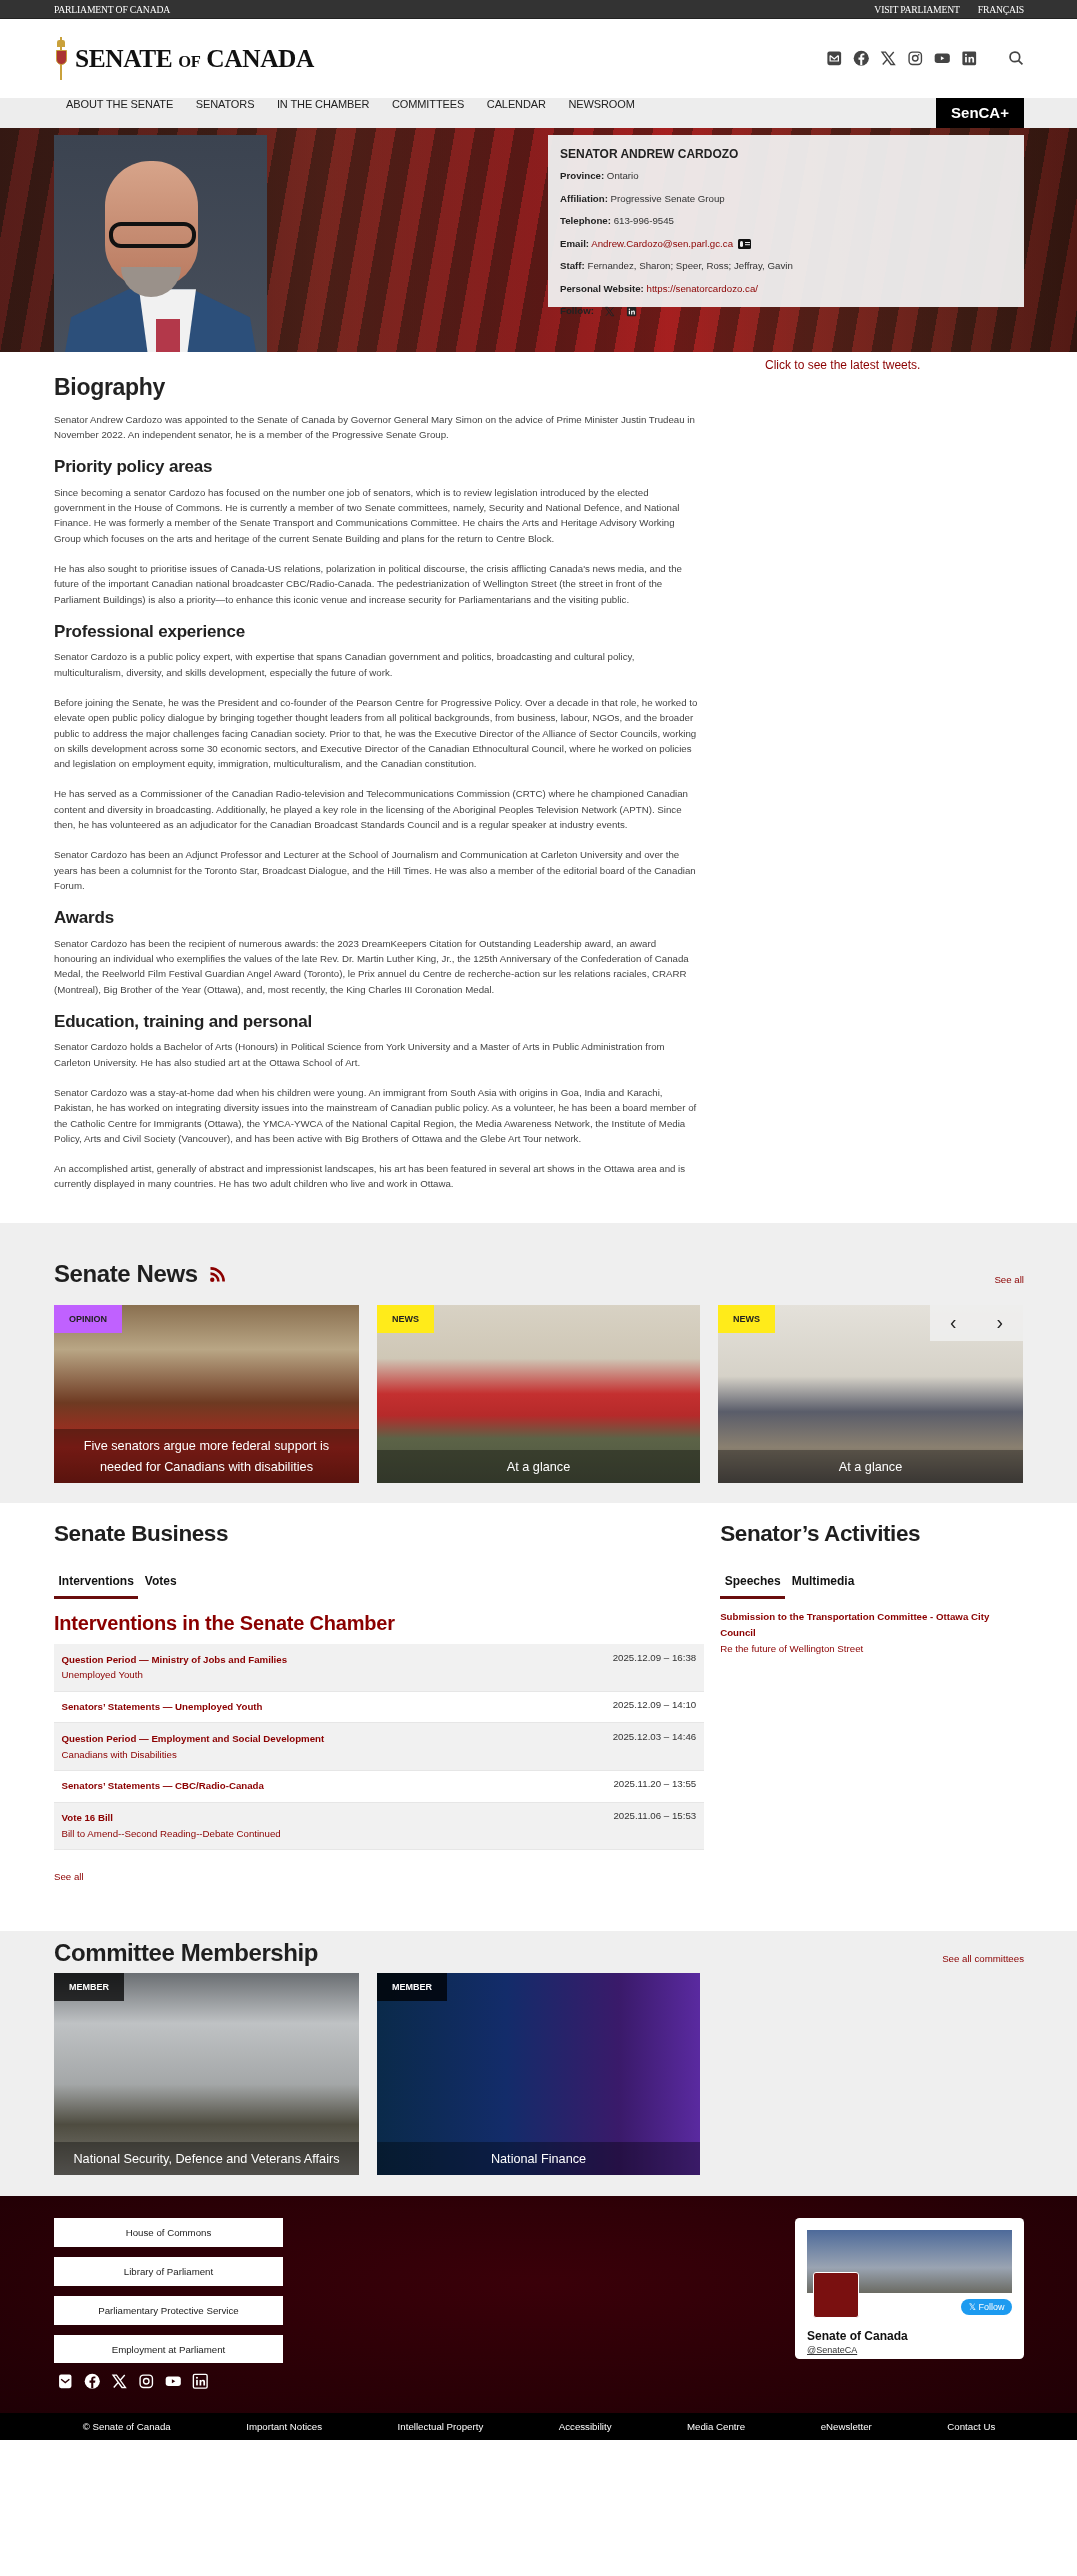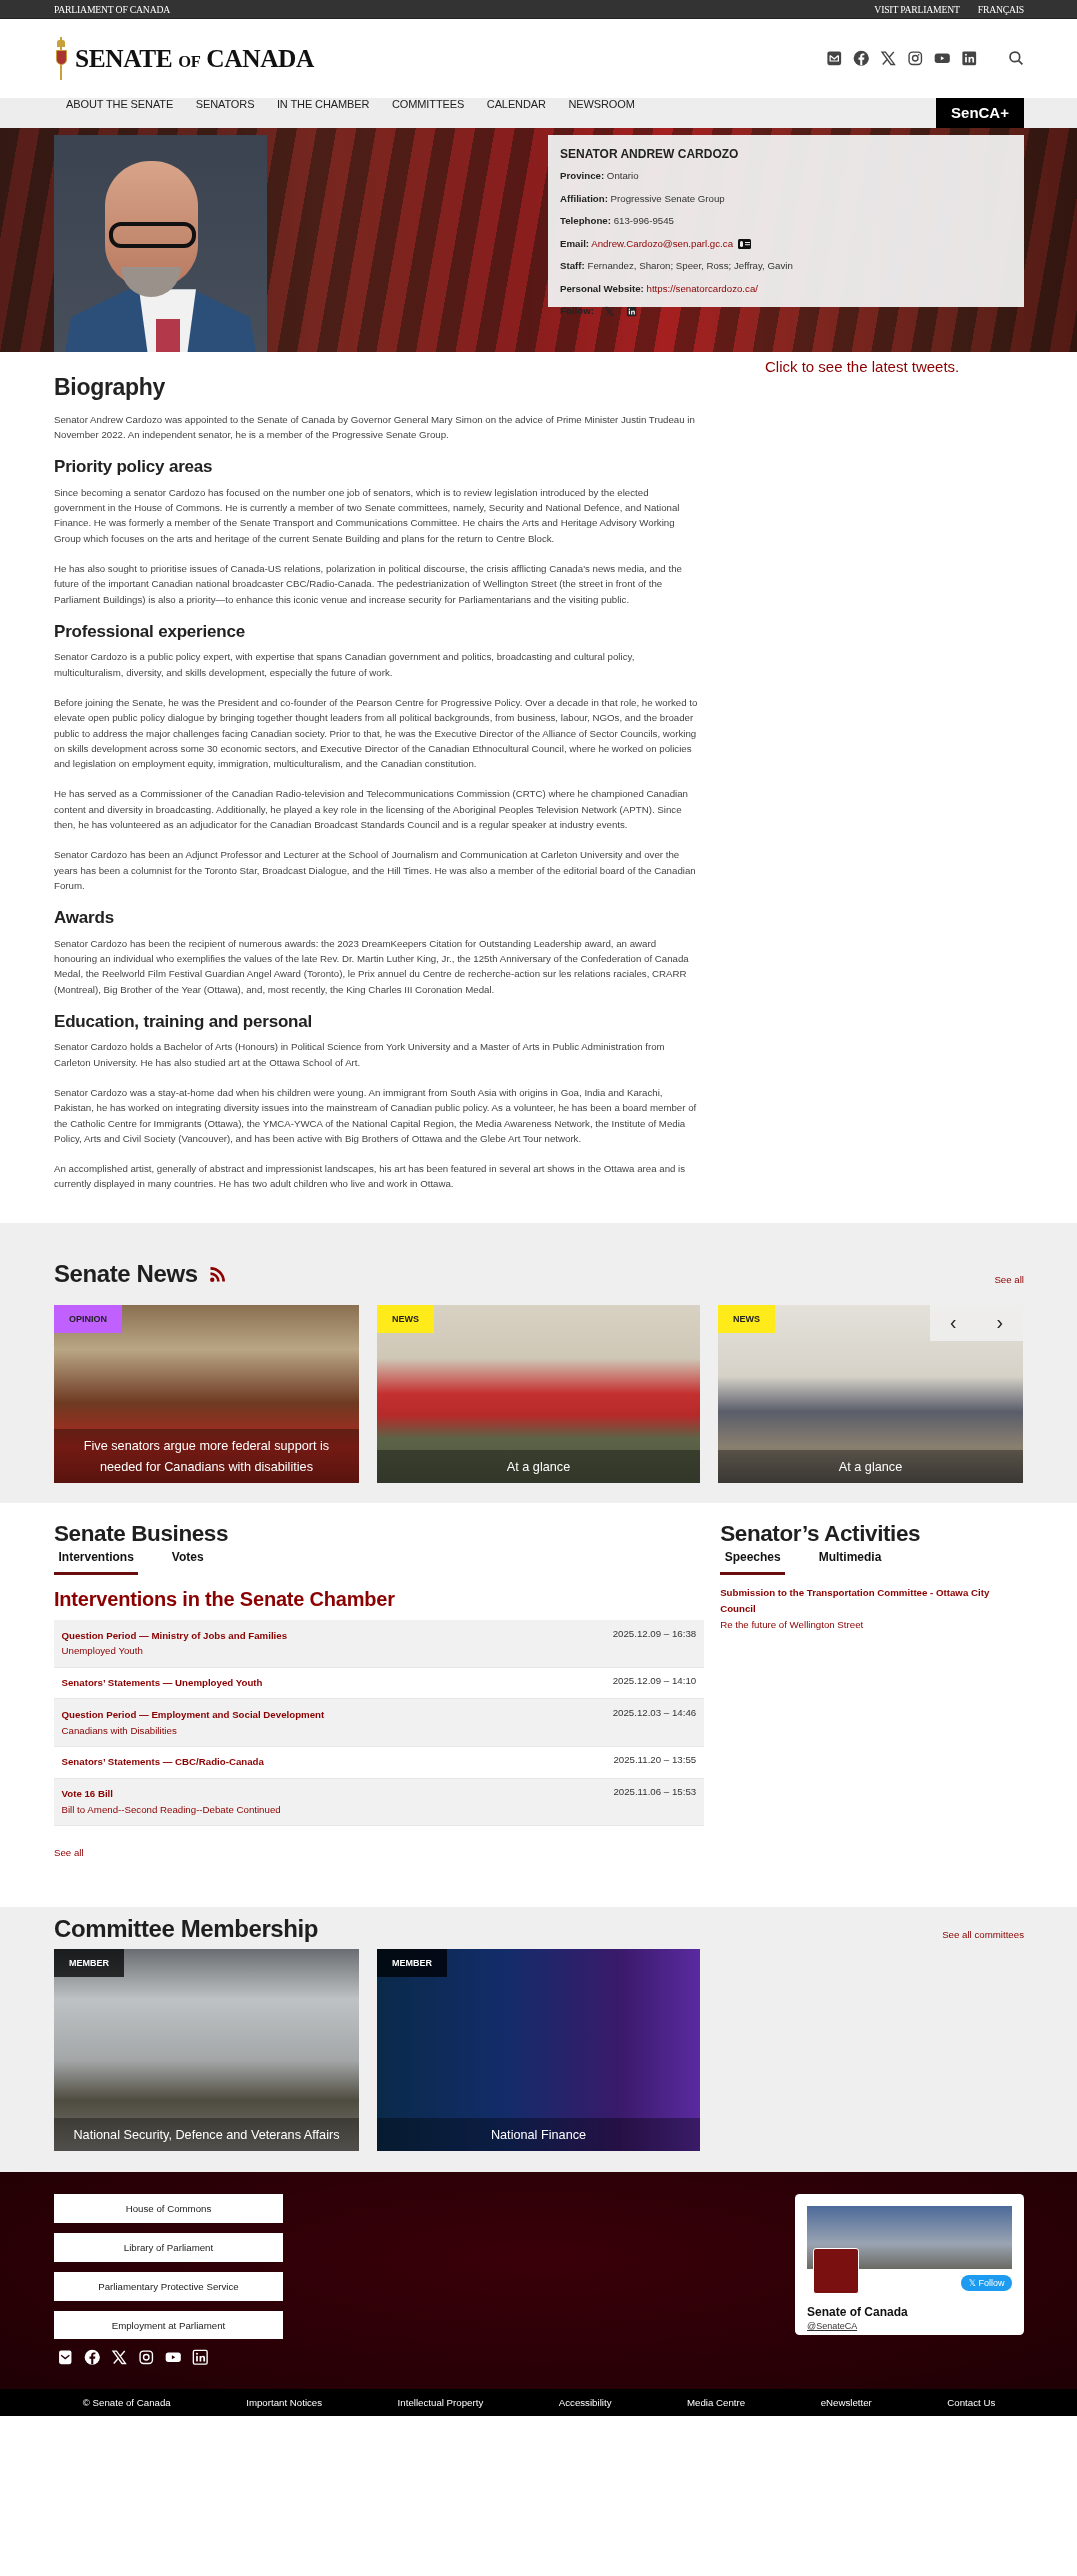--- a/index.html
+++ b/index.html
@@ -46,42 +46,42 @@
 .infobox b{color:#222}
 .infobox .follow{display:flex;align-items:center;gap:10.5px}
 .infobox svg{width:11.2px;height:11.2px}
 .vcard{display:inline-block;width:13.5px;height:9.7px;background:#111;border-radius:1.5px;vertical-align:middle;margin-left:4.5px;position:relative}
 .vcard:before{content:"";position:absolute;left:2.2px;top:2.2px;width:3.7px;height:5.2px;background:#eee;border-radius:1.5px}
 .vcard:after{content:"";position:absolute;left:7.5px;top:3px;width:4.5px;height:0.7px;background:#eee;box-shadow:0 2.2px 0 #eee}
 
 .content{display:flex;padding-top:7.5px}
 .main{width:644px}
 .aside{margin-left:67px;width:259px}
-.tweetlink{font-size:15px;display:block;margin-top:-1.5px}
+.tweetlink{font-size:12px;display:block;margin-top:-1.5px}
 h1.sec{font-size:23px;font-weight:bold;color:#222;margin:15px 0 10.5px;letter-spacing:-0.3px}
 h3{font-size:17px;font-weight:bold;color:#222;margin:9px 0 7.5px;letter-spacing:-0.2px}
 .main p{font-size:9.7px;line-height:15.3px;color:#444;margin-bottom:15px}
 
 .news{background:#efefef;margin-top:16.5px;height:280px;position:relative}
 .sechead{display:flex;justify-content:space-between;align-items:flex-end;padding-top:37px}
 .sechead h2{font-size:24px;font-weight:bold;color:#1f1f1f;display:flex;align-items:center;gap:9px;letter-spacing:-0.4px}
 .sechead a{font-size:9.7px;margin-bottom:3px}
 .rss{width:21px;height:21px;color:#8b0000}
 .cards{display:flex;gap:18px;margin-top:16.5px}
 .card{position:relative;height:178px;overflow:hidden}
 .card .img{position:absolute;inset:0}
 .card .tag{position:absolute;left:0;top:0;height:28.4px;padding:0 15px;display:flex;align-items:center;font-weight:bold;font-size:9px;color:#222}
 .card .cap{position:absolute;left:0;right:0;bottom:0;background:rgba(0,0,0,.35);color:#fff;text-align:center;font-size:12.7px;line-height:21px;padding:7.5px 18px 4.5px}
 .arrows{position:absolute;right:0;top:0;width:93px;height:36px;background:rgba(240,240,240,.85);display:flex;justify-content:space-around;align-items:center;font-size:19.5px;color:#222}
 
 .biz{display:flex;padding-top:18px}
 .biz .left{width:650px}
 .biz .right{margin-left:16.5px;width:304px}
 .biz h2{font-size:22.5px;font-weight:bold;color:#1f1f1f;letter-spacing:-0.4px}
-.tabs{display:flex;gap:29px;margin-top:0}
+.tabs{display:flex;gap:2px;margin-top:24px}
 .tab{font-size:12px;font-weight:bold;color:#111;padding:3px 4.5px 7.5px;border-bottom:3px solid transparent}
 .tab.active{border-bottom-color:#6a0d0d}
 .biz h3.red{color:#8b0000;font-size:20px;margin:13.5px 0 9px}
 .row{display:flex;justify-content:space-between;padding:7.5px 7.5px;border-bottom:1.5px solid #e6e6e6;font-size:9.7px}
 .row:nth-child(odd){background:#f1f1f1}
 .row a{display:block;line-height:15.7px}
 .row .t{font-weight:bold}
 .row .d{color:#333;white-space:nowrap}
 .seeall{font-size:9.7px;display:inline-block;margin-top:21px}
 .act a{display:block;font-size:9.7px;line-height:15.7px}

